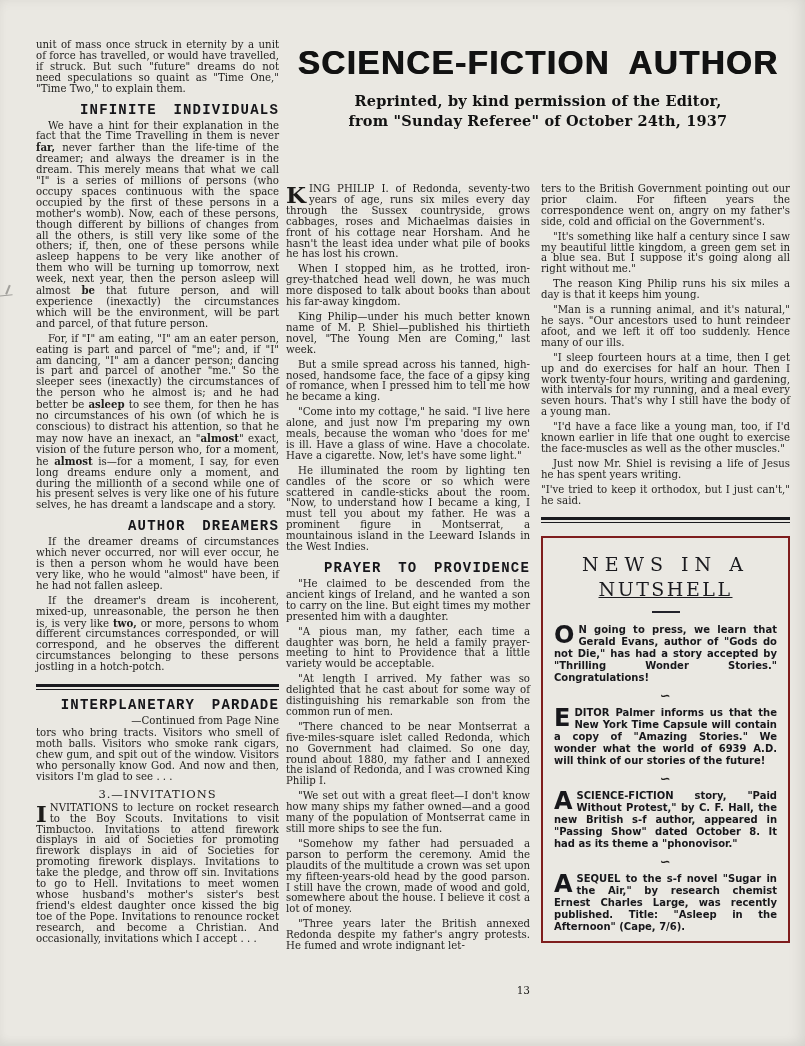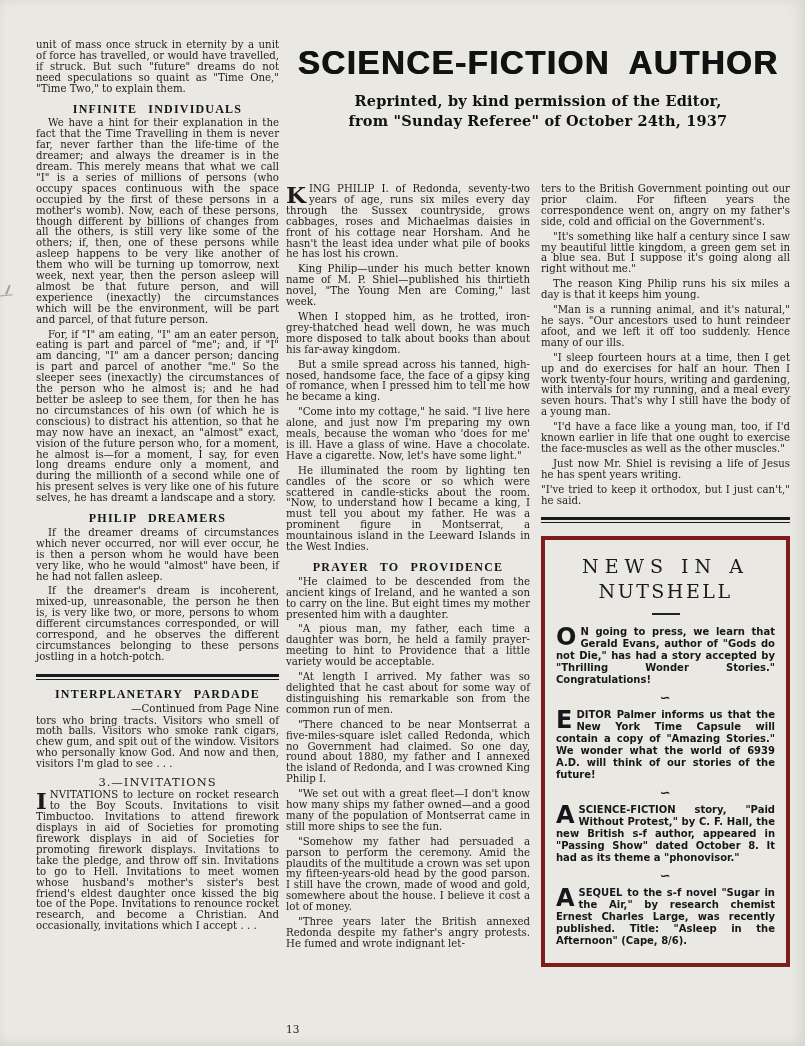--- a/index.html
+++ b/index.html
@@ -10,77 +10,77 @@
     font-family:"DejaVu Serif", serif;
     box-shadow:inset -6px 0 14px rgba(0,0,0,0.06), inset 0 -4px 10px rgba(0,0,0,0.04);
   }
   .col { position:absolute; text-align:justify; font-size:10.2px; line-height:1.07; }
   .col-left  { left:36px;  top:40px;  width:243px; }
   .col-mid   { left:286px; top:184px; width:244px; }
   .col-right { left:541px; top:184px; width:249px; }
   p.body { text-indent:12px; margin-bottom:4px; }
   p.noindent { text-indent:0; }
   .sec-head {
-    font-family:Liberation Serif, serif; font-weight:bold;
-    font-size:12px; letter-spacing:1.2px; word-spacing:7px;
-    margin:8px 0 3px; text-align:center; color:#16161a;
+    font-family:Liberation Mono, monospace; font-weight:bold;
+    font-size:14px; letter-spacing:1.2px; word-spacing:7px;
+    margin:8px 0 3px; text-align:right; color:#16161a;
   }
   .sub-head { text-align:center; font-weight:normal; font-size:11.5px;
     letter-spacing:1px; margin:6px 0 2px; }
   .continued { text-align:right; margin-bottom:1px; }
   .rule-double { border-top:3px solid #1a1a1e; border-bottom:1px solid #1a1a1e;
     height:6px; margin:11px 0 6px; }
   .dropcap {
     float:left; font-weight:bold; font-size:23px; line-height:18px;
     padding:2px 3px 0 0;
   }
   .headline {
     position:absolute; left:283px; top:44px; width:510px; text-align:center;
     font-family:"Liberation Sans", sans-serif; font-weight:bold; color:#121212;
   }
   .hl1 { font-size:33px; letter-spacing:1.5px; word-spacing:9px;
     text-shadow:0.9px 0 currentColor; white-space:nowrap; }
   .hl2 { font-size:33px; letter-spacing:2px; word-spacing:20px;
     text-shadow:0.9px 0 currentColor; margin-top:3px; white-space:nowrap; }
   .subtitle { font-family:"DejaVu Serif", serif; font-weight:bold;
     font-size:14.5px; line-height:1.35; margin-top:9px; letter-spacing:0.2px; }
-  .nutshell { border:4px solid #7f1d1d; margin-top:13px; padding:14px 11px 16px; }
+  .nutshell { border:2px solid #7f1d1d; margin-top:13px; padding:14px 11px 8px; }
   .nut-title { text-align:center; font-size:19px; letter-spacing:6px;
     line-height:1.3; color:#1a1a1e; }
-  .nut-title .l2 { letter-spacing:2.5px; }
+  .nut-title .l2 { letter-spacing:2.5px;text-decoration:underline; }
   .nut-dash { width:28px; border-top:2px solid #22222a; margin:9px auto 11px; }
   .nut-item { font-family:"DejaVu Sans", sans-serif; font-weight:bold;
     font-size:10px; line-height:1.2; text-align:justify; color:#17171b; }
   .nut-drop { float:left; font-family:"DejaVu Sans", sans-serif; font-weight:bold;
     font-size:24px; line-height:19px; margin:2px 4px 0 0; }
   .nut-sq { text-align:center; font-size:13px; margin:5px 0 4px;
     font-family:"DejaVu Sans", sans-serif; font-weight:bold; }
-  .page-number { position:absolute; left:286px; top:1023px; width:244px;
-    text-align:left; font-size:10.5px; }
+  .page-number { position:absolute; left:286px; top:984px; width:244px;
+    text-align:right; font-size:10.5px; }
   .margin-mark { position:absolute; left:-3px; top:284px; width:15px; height:12px;
     border-bottom:1.5px solid #8f8e8a; transform:rotate(-6deg); opacity:0.8; }
   .margin-mark::before { content:""; position:absolute; right:4px; top:1px;
     width:1.5px; height:10px; background:#8f8e8a; transform:rotate(28deg); }
-  b { font-weight:normal; }
+  b { font-weight:bold; }
 </style>
 </head>
 <body>
 
 <div class="page">
 
   <div class="margin-mark"></div>
 
   <div class="col col-left">
     <p class="body noindent">unit of mass once struck in eternity by a unit of force has travelled, or would have travelled, if struck.  But such "future" dreams do not need speculations so quaint as "Time One," "Time Two," to explain them.</p>
 
     <h3 class="sec-head">INFINITE INDIVIDUALS</h3>
     <p class="body">We have a hint for their explanation in the fact that the Time Travelling in them is never <b>far,</b> never farther than the life-time of the dreamer; and always the dreamer is in the dream.  This merely means that what we call "I" is a series of millions of persons (who occupy spaces continuous with the space occupied by the first of these persons in a mother's womb).  Now, each of these persons, though different by billions of changes from all the others, is still very like some of the others; if, then, one of these persons while asleep happens to be very like another of them who will be turning up tomorrow, next week, next year, then the person asleep will almost <b>be</b> that future person, and will experience (inexactly) the circumstances which will be the environment, will be part and parcel, of that future person.</p>
     <p class="body">For, if "I" am eating, "I" am an eater person, eating is part and parcel of "me"; and, if "I" am dancing, "I" am a dancer person; dancing is part and parcel of another "me."  So the sleeper sees (inexactly) the circumstances of the person who he almost is; and he had better be <b>asleep</b> to see them, for then he has no circumstances of his own (of which he is conscious) to distract his attention, so that he may now have an inexact, an "<b>almost</b>" exact, vision of the future person who, for a moment, he <b>almost</b> is—for a moment, I say, for even long dreams endure only a moment, and during the millionth of a second while one of his present selves is very like one of his future selves, he has dreamt a landscape and a story.</p>
 
-    <h3 class="sec-head">PHILIP DREAMERS</h3>
+    <h3 class="sec-head">AUTHOR DREAMERS</h3>
     <p class="body">If the dreamer dreams of circumstances which never occurred, nor will ever occur, he is then a person whom he would have been very like, who he would "almost" have been, if he had not fallen asleep.</p>
     <p class="body">If the dreamer's dream is incoherent, mixed-up, unreasonable, the person he then is, is very like <b>two,</b> or more, persons to whom different circumstances corresponded, or will correspond, and he observes the different circumstances belonging to these persons jostling in a hotch-potch.</p>
 
     <div class="rule-double"></div>
 
     <h3 class="sec-head">INTERPLANETARY PARDADE</h3>
     <p class="continued">—Continued from Page Nine</p>
     <p class="body noindent">tors who bring tracts.  Visitors who smell of moth balls.  Visitors who smoke rank cigars, chew gum, and spit out of the window.  Visitors who personally know God. And now and then, visitors I'm glad to see . . .</p>
 
     <h4 class="sub-head">3.—INVITATIONS</h4>
@@ -94,22 +94,22 @@
     <div class="subtitle">
       <div>Reprinted, by kind permission of the Editor,</div>
       <div>from "Sunday Referee" of October 24th, 1937</div>
     </div>
   </div>
 
   <div class="col col-mid">
     <p class="body noindent">
       <span class="dropcap">K</span><span>ING PHILIP I. of Redonda, seventy-two years of age, runs six miles every day through the Sussex countryside, grows cabbages, roses and Michaelmas daisies in front of his cottage near Horsham.  And he hasn't the least idea under what pile of books he has lost his crown.</span>
     </p>
+    <p class="body">When I stopped him, as he trotted, iron-grey-thatched head well down, he was much more disposed to talk about books than about his far-away kingdom.</p>
     <p class="body">King Philip—under his much better known name of M. P. Shiel—published his thirtieth novel, "The Young Men are Coming," last week.</p>
-    <p class="body">When I stopped him, as he trotted, iron-grey-thatched head well down, he was much more disposed to talk about books than about his far-away kingdom.</p>
     <p class="body">But a smile spread across his tanned, high-nosed, handsome face, the face of a gipsy king of romance, when I pressed him to tell me how he became a king.</p>
     <p class="body">"Come into my cottage," he said. "I live here alone, and just now I'm preparing my own meals, because the woman who 'does for me' is ill.  Have a glass of wine. Have a chocolate.  Have a cigarette.  Now, let's have some light."</p>
     <p class="body">He illuminated the room by lighting ten candles of the score or so which were scattered in candle-sticks about the room. "Now, to understand how I became a king, I must tell you about my father.  He was a prominent figure in Montserrat, a mountainous island in the Leeward Islands in the West Indies.</p>
 
     <h3 class="sec-head">PRAYER TO PROVIDENCE</h3>
     <p class="body">"He claimed to be descended from the ancient kings of Ireland, and he wanted a son to carry on the line.  But eight times my mother presented him with a daughter.</p>
     <p class="body">"A pious man, my father, each time a daughter was born, he held a family prayer-meeting to hint to Providence that a little variety would be acceptable.</p>
     <p class="body">"At length I arrived.  My father was so delighted that he cast about for some way of distinguishing his remarkable son from the common run of men.</p>
     <p class="body">"There chanced to be near Montserrat a five-miles-square islet called Redonda, which no Government had claimed.  So one day, round about 1880, my father and I annexed the island of Redonda, and I was crowned King Philip I.</p>
     <p class="body">"We set out with a great fleet—I don't know how many ships my father owned—and a good many of the population of Montserrat came in still more ships to see the fun.</p>
@@ -145,19 +145,19 @@
         <span class="nut-drop">E</span><span>DITOR Palmer informs us that the New York Time Capsule will contain a copy of "Amazing Stories." We wonder what the world of 6939 A.D. will think of our stories of the future!</span>
       </div>
       <div class="nut-sq">∽</div>
 
       <div class="nut-item">
         <span class="nut-drop">A</span><span>SCIENCE-FICTION story, "Paid Without Protest," by C. F. Hall, the new British s-f author, appeared in "Passing Show" dated October 8. It had as its theme a "phonovisor."</span>
       </div>
       <div class="nut-sq">∽</div>
 
       <div class="nut-item">
-        <span class="nut-drop">A</span><span>SEQUEL to the s-f novel "Sugar in the Air," by research chemist Ernest Charles Large, was recently published.  Title: "Asleep in the Afternoon" (Cape, 8/6).</span>
+        <span class="nut-drop">A</span><span>SEQUEL to the s-f novel "Sugar in the Air," by research chemist Ernest Charles Large, was recently published.  Title: "Asleep in the Afternoon" (Cape, 7/6).</span>
       </div>
     </div>
   </div>
 
   <div class="page-number">13</div>
 </div>
 
 </body></html>

